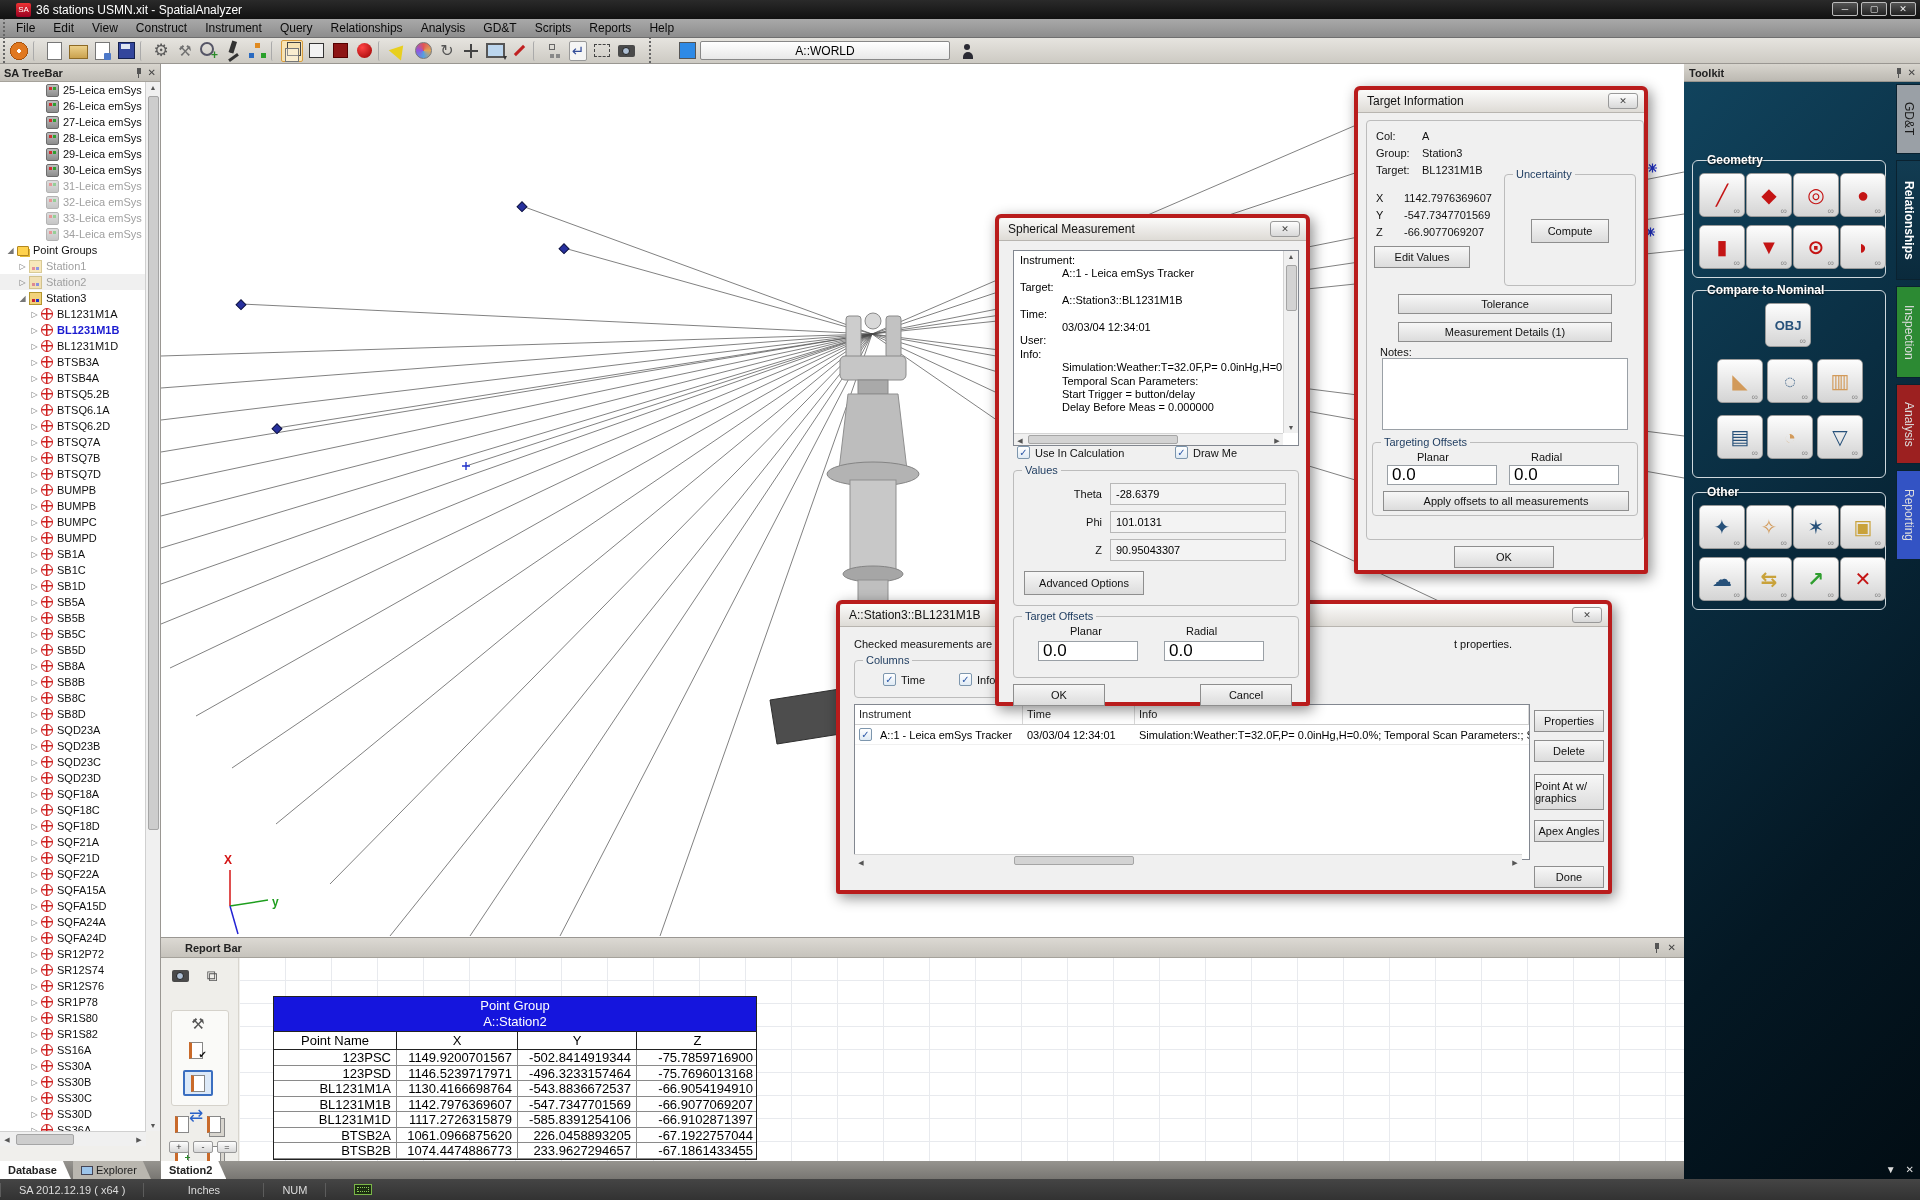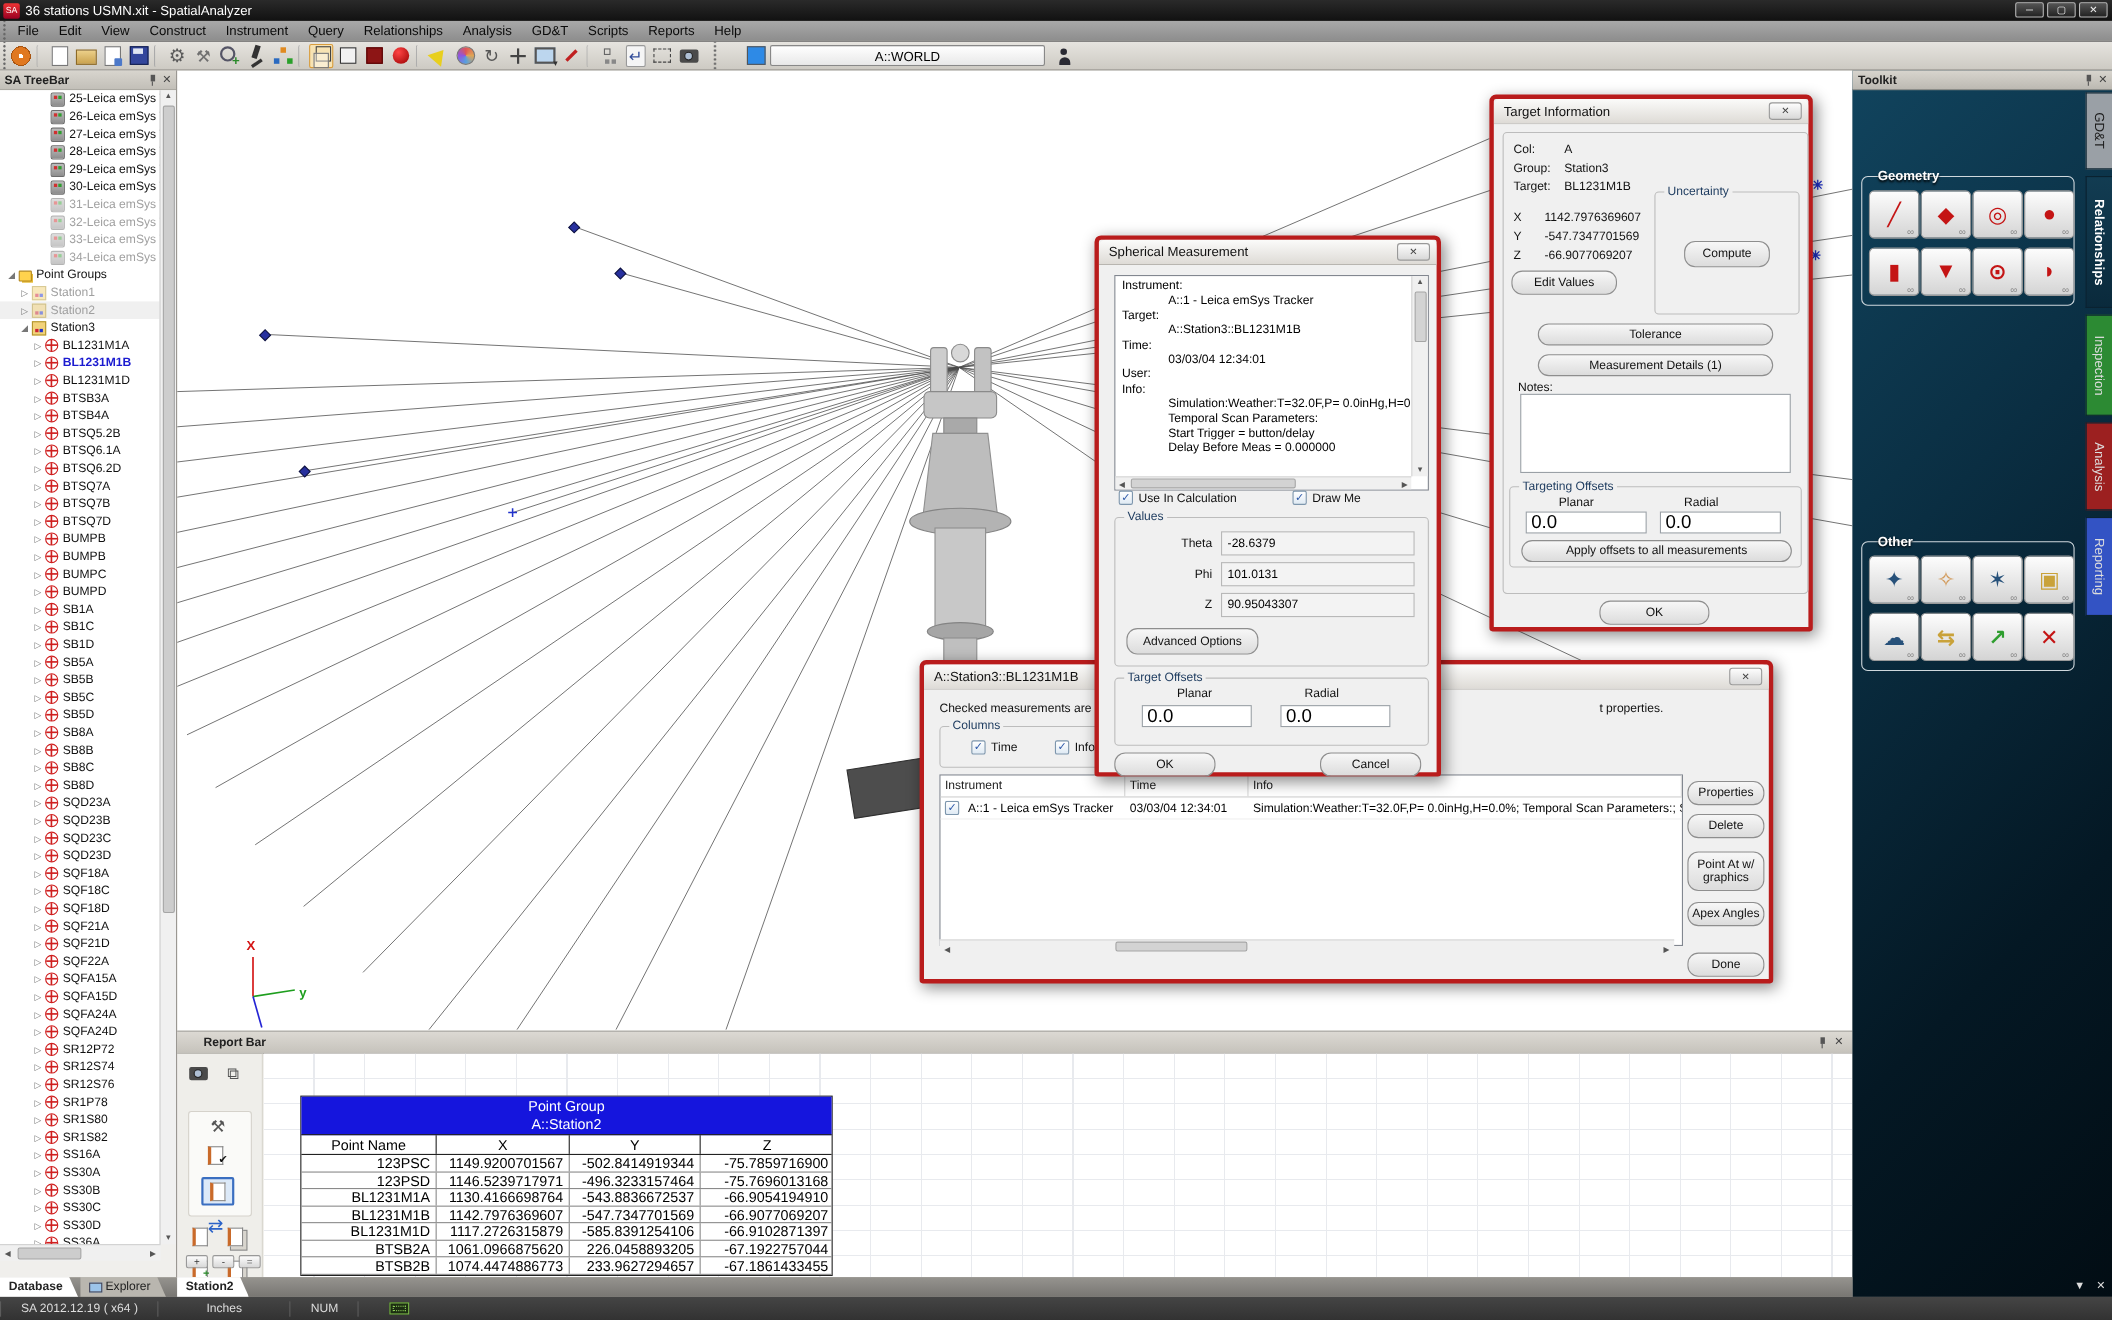--- a/index.html
+++ b/index.html
@@ -1,21 +1,21 @@
 <!DOCTYPE html>
 <html><head>
 <meta charset="utf-8">
 <style>
   *{margin:0;padding:0;box-sizing:border-box}
   html,body{width:1920px;height:1200px;overflow:hidden}
   body{font-family:"Liberation Sans","DejaVu Sans",sans-serif;font-size:12px;background:#d6d3cc;position:relative}
 
   
   #titlebar{position:absolute;left:0;top:0;width:1920px;height:19px;background:linear-gradient(#2a2a2a,#111);color:#fff;display:flex;align-items:center;z-index:20}
-  #appicon{width:15px;height:14px;margin:0 5px 0 3px;background:linear-gradient(#e33,#902);color:#fff;font-size:8px;font-weight:normal;display:flex;align-items:center;justify-content:center;border-radius:2px}
+  #appicon{width:15px;height:14px;margin:0 5px 0 16px;background:linear-gradient(#e33,#902);color:#fff;font-size:8px;font-weight:normal;display:flex;align-items:center;justify-content:center;border-radius:2px}
   #wintitle{font-size:12px}
   .winbtns{position:absolute;right:4px;top:2px;display:flex;gap:3px}
   .winbtn{width:26px;height:14px;border:1px solid #bbb;border-radius:2px;color:#eee;font-size:9px;line-height:12px;text-align:center;background:linear-gradient(#555,#222)}
 
   
   #menubar{position:absolute;left:0;top:19px;width:1920px;height:19px;background:linear-gradient(#a9a9a9,#8d8d8d);display:flex;align-items:center;z-index:19;border-bottom:1px solid #6f6f6f}
   .grip{width:7px;height:100%;background:radial-gradient(circle,#666 1px,transparent 1.2px) 2px 2px/4px 4px repeat-y}
   .menuitem{padding:0 9px;color:#0a0a0a;font-size:12px;height:100%;display:flex;align-items:center}
 
   
@@ -124,21 +124,21 @@
   .t-rel{background:linear-gradient(#123c52,#0a2a3c);color:#fff;font-weight:bold}
   .t-ins{background:#2c8a33}
   .t-ana{background:#9c2020}
   .t-rep{background:#3353c4}
   #tk-bottom-icons{position:absolute;right:6px;bottom:4px;color:#ddd;font-size:10px;display:flex;gap:10px}
 
   
   .dlg{position:absolute;background:#f0f0f0;border:4px solid #b91c1c;border-radius:6px 6px 3px 3px;box-shadow:3px 4px 14px rgba(0,0,0,.45)}
   .dlg-title{height:23px;background:linear-gradient(#fbfbfa,#dedbd6);border-bottom:1px solid #b8b5b0;border-radius:6px 6px 0 0;display:flex;align-items:center;padding-left:9px;font-size:12px;color:#111}
   .dlg-close{position:absolute;top:3px;right:6px;width:30px;height:16px;background:linear-gradient(#fdfdfd,#d8d8d8);border:1px solid #999;border-radius:3px;display:flex;align-items:center;justify-content:center;font-size:9px;color:#444}
-  .wbtn{position:absolute;background:linear-gradient(#f7f7f7,#dcdcdc);border:1px solid #8e8e8e;border-radius:10px;display:flex;align-items:center;justify-content:center;font-size:11px;color:#111;text-align:center}
+  .wbtn{position:absolute;background:linear-gradient(#f7f7f7,#dcdcdc);border:1px solid #8e8e8e;border-radius:0;display:flex;align-items:center;justify-content:center;font-size:11px;color:#111;}
   .winput{position:absolute;background:#fff;border:1px solid #9aa0a6;font-size:17px;display:flex;align-items:center;padding-left:4px}
   .wro{position:absolute;background:#f3f3f3;border:1px solid #b8b8b8;font-size:11px;display:flex;align-items:center;padding-left:5px}
   .grp{position:absolute;border:1px solid #bcbcbc;border-radius:4px}
   .grp-label{position:absolute;top:-7px;left:8px;background:#f0f0f0;padding:0 3px;font-size:11px;color:#1c3a5e}
   .cb{width:13px;height:13px;background:linear-gradient(#fff,#dfeaf4);border:1px solid #7d96ad;display:inline-flex;align-items:center;justify-content:center;font-size:10px;font-weight:bold;color:#2d58a8;border-radius:2px;flex:none}
   .cbrow{position:absolute;display:flex;align-items:center;gap:5px;font-size:11px;color:#111}
   .flabel{position:absolute;font-size:11px;color:#111}
 
   
   #sph-info{position:absolute;left:14px;top:32px;width:286px;height:196px;background:#fff;border:1px solid #828790;overflow:hidden}
@@ -922,20 +922,34 @@
         <div class="tkbtn" style="color: rgb(196, 20, 20); left: 53px; top: 12px;">◆</div>
         <div class="tkbtn" style="color: rgb(196, 20, 20); left: 100px; top: 12px;">◎</div>
         <div class="tkbtn" style="color: rgb(196, 20, 20); left: 147px; top: 12px;">●</div>
         <div class="tkbtn" style="color: rgb(196, 20, 20); left: 6px; top: 64px;">▮</div>
         <div class="tkbtn" style="color: rgb(196, 20, 20); left: 53px; top: 64px;">▼</div>
         <div class="tkbtn" style="color: rgb(196, 20, 20); left: 100px; top: 64px;">⊙</div>
         <div class="tkbtn" style="color: rgb(196, 20, 20); left: 147px; top: 64px;">◗</div>
       </div>
   </div>
 
+  <div class="tkgroup" style="left:8px;top:226px;width:194px;height:188px">
+    <div class="tkgroup-label">Compare to Nominal</div>
+    <div id="cmp-top">
+        <div class="tkbtn" style="color: rgb(39, 81, 122); font-size: 13px; left: 72px; top: 12px;">OBJ</div>
+      </div>
+    <div id="cmp-btns">
+        <div class="tkbtn" style="color: rgb(210, 154, 90); left: 24px; top: 68px;">◣</div>
+        <div class="tkbtn" style="color: rgb(39, 81, 122); left: 74px; top: 68px;">◌</div>
+        <div class="tkbtn" style="color: rgb(210, 154, 90); left: 124px; top: 68px;">▥</div>
+        <div class="tkbtn" style="color: rgb(39, 81, 122); left: 24px; top: 124px;">▤</div>
+        <div class="tkbtn" style="color: rgb(210, 154, 90); left: 74px; top: 124px;">◔</div>
+        <div class="tkbtn" style="color: rgb(39, 81, 122); left: 124px; top: 124px;">▽</div>
+      </div>
+  </div>
 
   <div class="tkgroup" style="left:8px;top:428px;width:194px;height:118px">
     <div class="tkgroup-label">Other</div>
     <div id="oth-btns">
         <div class="tkbtn" style="color: rgb(39, 81, 122); left: 6px; top: 12px;">✦</div>
         <div class="tkbtn" style="color: rgb(210, 154, 90); left: 53px; top: 12px;">✧</div>
         <div class="tkbtn" style="color: rgb(39, 81, 122); left: 100px; top: 12px;">✶</div>
         <div class="tkbtn" style="color: rgb(201, 162, 58); left: 147px; top: 12px;">▣</div>
         <div class="tkbtn" style="color: rgb(39, 81, 122); left: 6px; top: 64px;">☁</div>
         <div class="tkbtn" style="color: rgb(201, 162, 58); left: 53px; top: 64px;">⇆</div>

